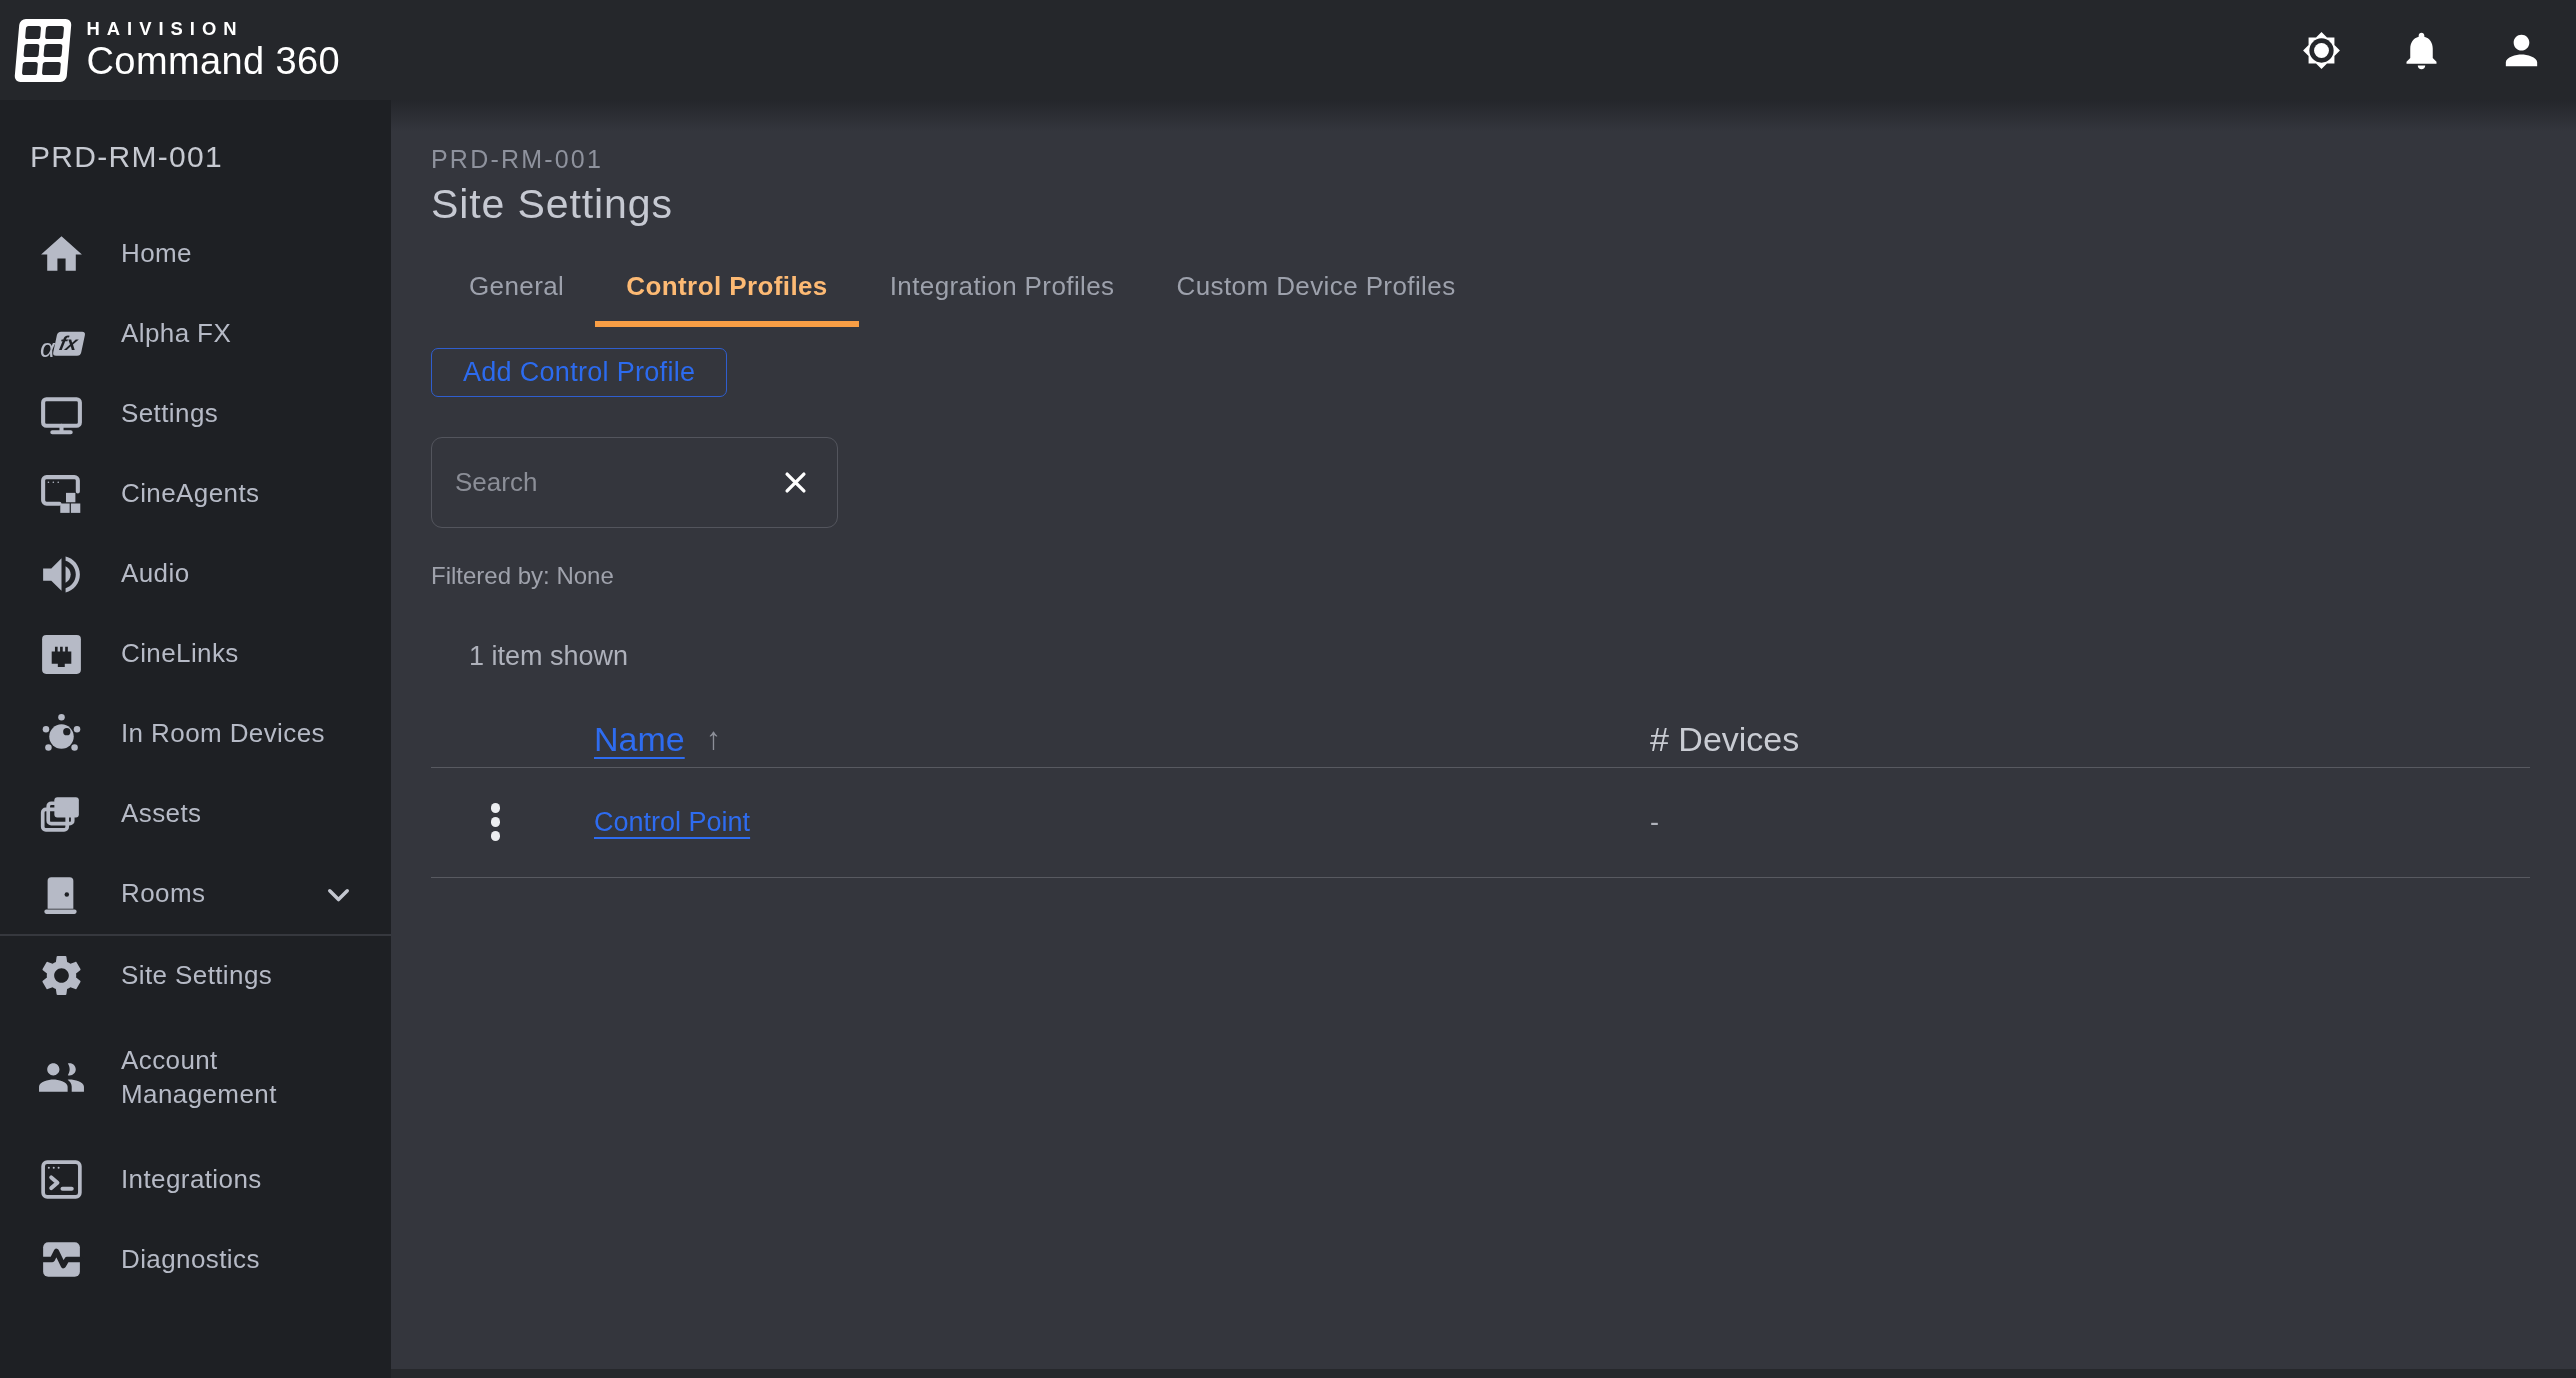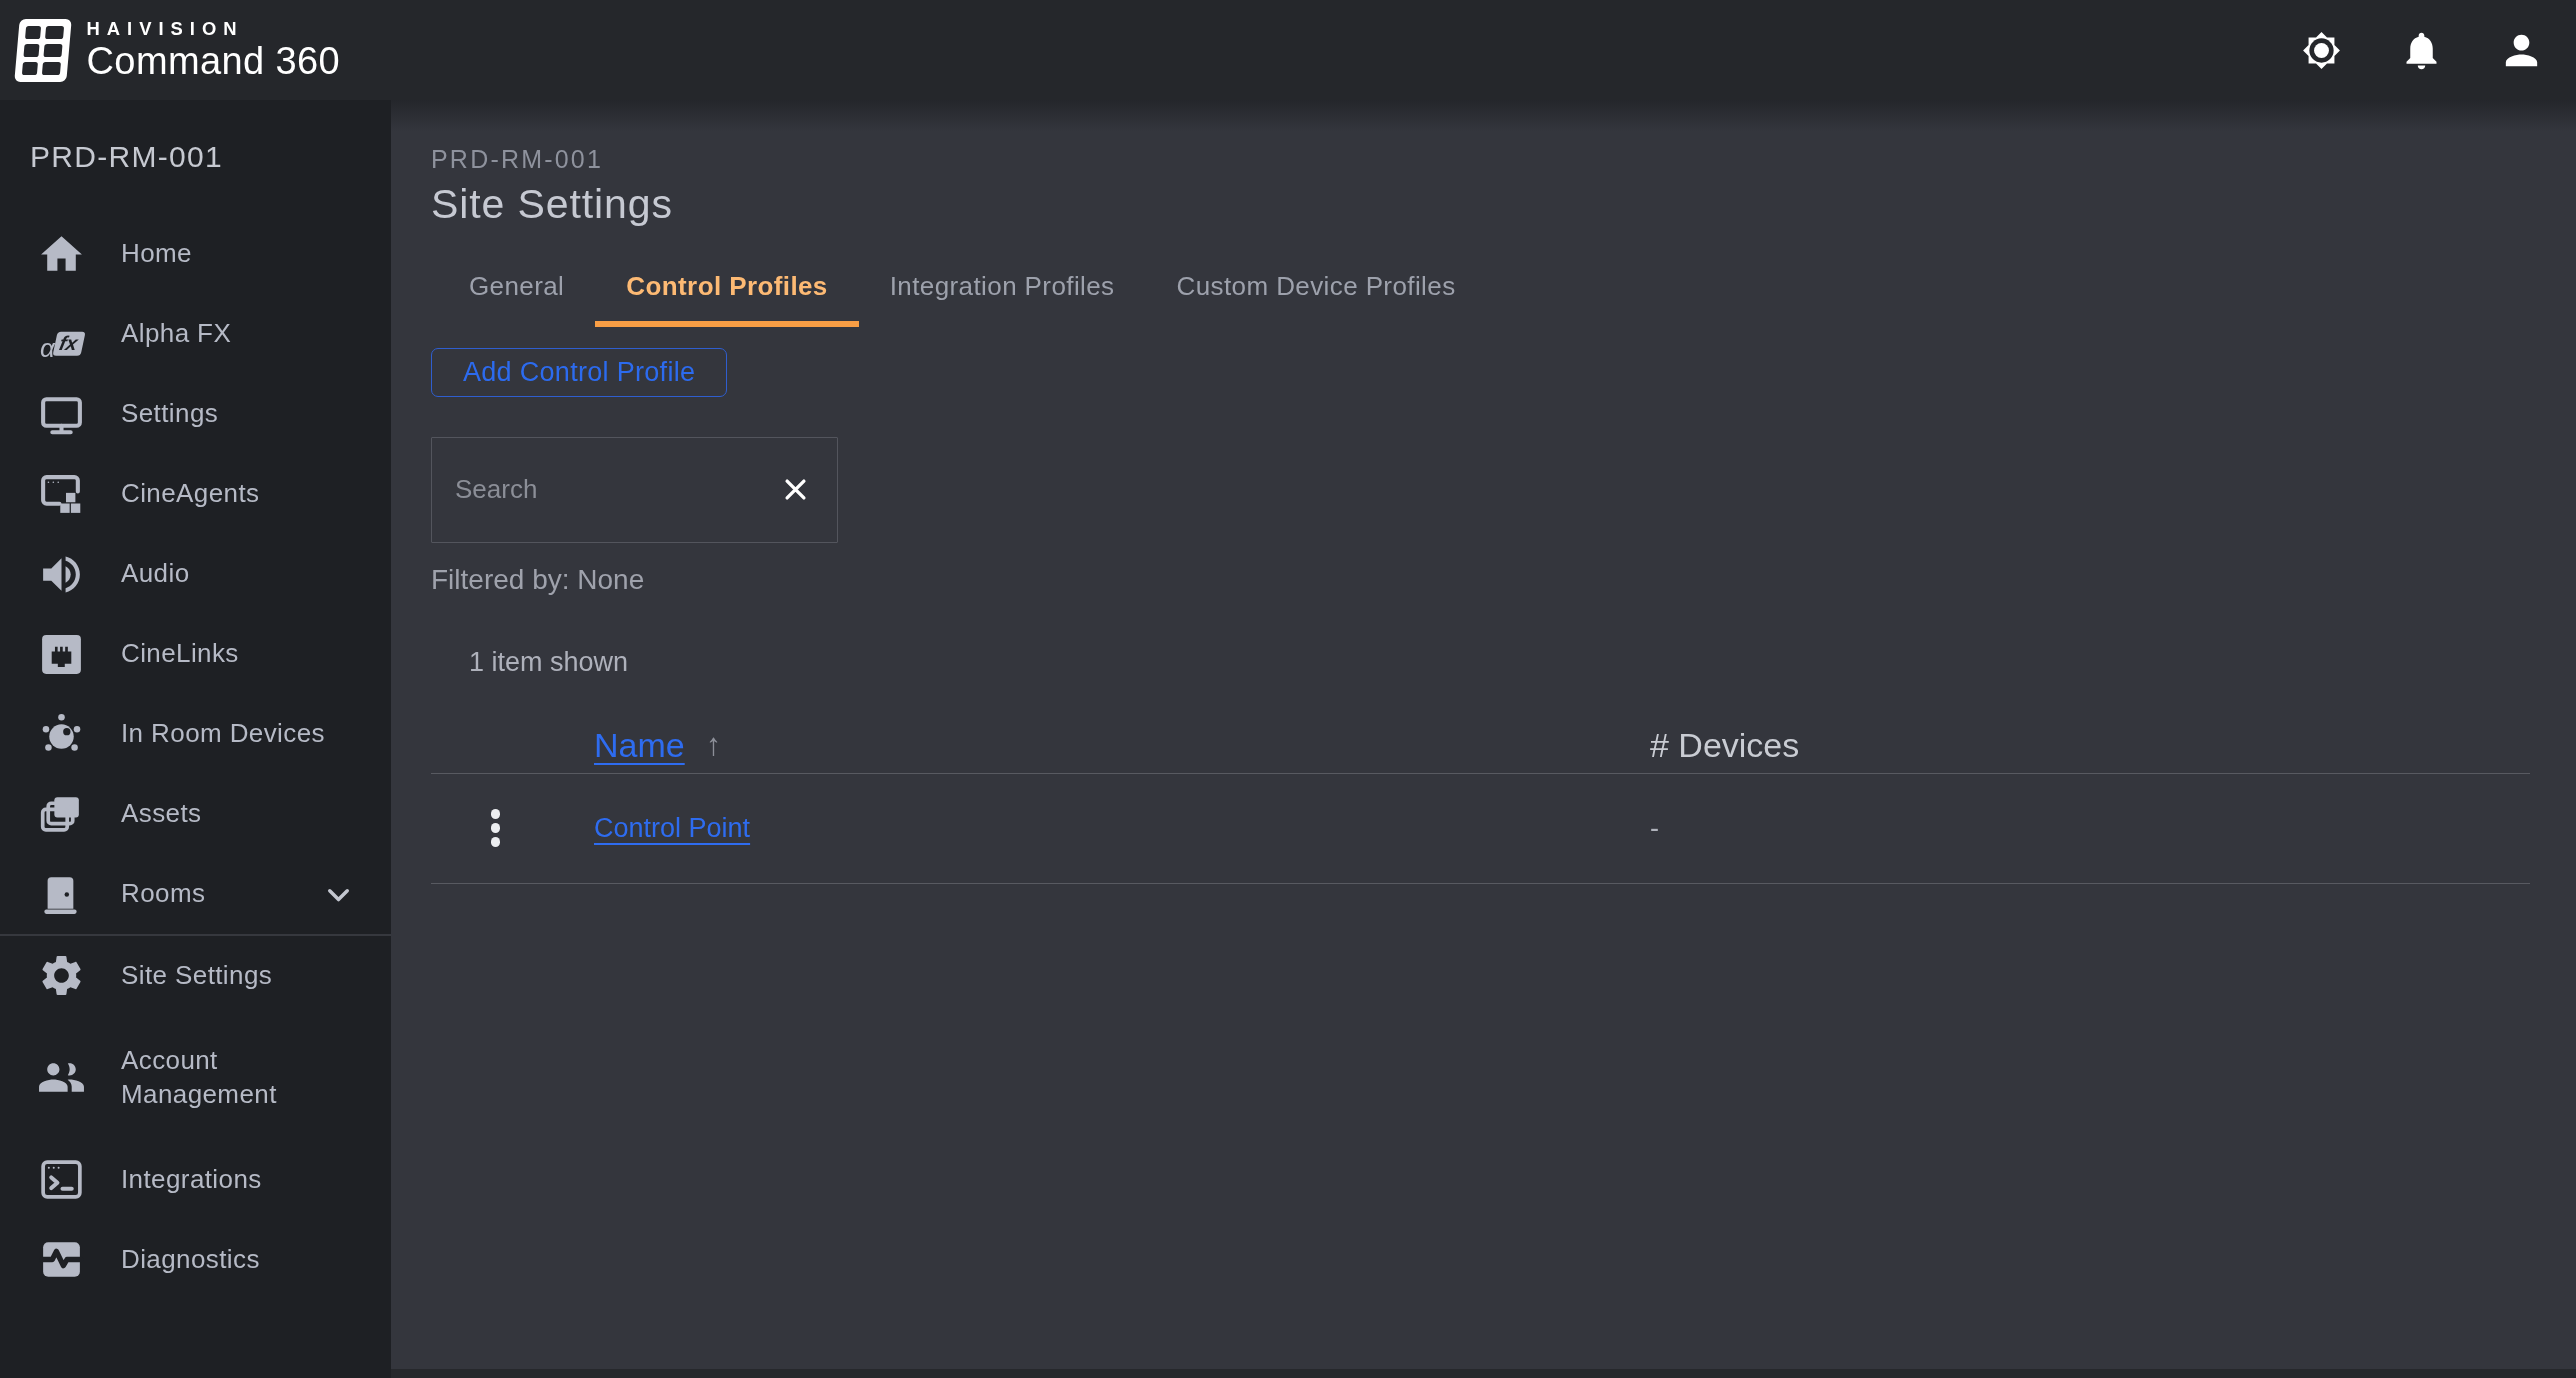--- a/index.html
+++ b/index.html
@@ -91,33 +91,33 @@
   }
 
   .add-btn {
     display:inline-block; margin-top:21px;
     background:transparent; border:1.7px solid #2f5ecf; border-radius:7px;
     color:#2c6bef; font-size:27px; font-family:inherit;
     padding:8px 31px; cursor:pointer; letter-spacing:0.3px;
   }
 
   .search-wrap {
-    margin-top:40px; width:407px; height:106px;
-    border:1.7px solid #53555d; border-radius:1px;
+    margin-top:40px; width:407px; height:91px;
+    border:1.7px solid #53555d; border-radius:11px;
     display:flex; align-items:center; padding:0 21px 0 23px;
     background:transparent;
   }
   .search-input {
     flex:1; min-width:0; background:transparent; border:none; outline:none;
     color:#d0d3da; font-size:26px; font-family:inherit;
   }
   .search-input::placeholder { color:#8b8e97; }
   .clear-btn { background:none; border:none; cursor:pointer; display:flex; padding:5.2px; }
 
-  .filtered { margin-top:21px; font-size:28px; color:#9fa2ac; }
+  .filtered { margin-top:34px; font-size:24px; color:#9fa2ac; }
   .items-shown { margin-top:51px; margin-left:38px; font-size:27px; color:#aeb1bb; }
 
   .table { margin-top:40px; width:2099px; }
   .t-header, .t-row { display:flex; align-items:center; }
   .t-header { height:56px; border-bottom:1.7px solid #585a61; }
   .t-row { height:110px; border-bottom:1.7px solid #585a61; }
   .cell-kebab { width:163px; padding-left:56px; display:flex; }
   .cell-name { width:1056px; display:flex; align-items:center; }
   .cell-devices { flex:1; font-size:27px; }
   .col-label { font-size:34px; font-weight:400; color:#c9ccd3; }

